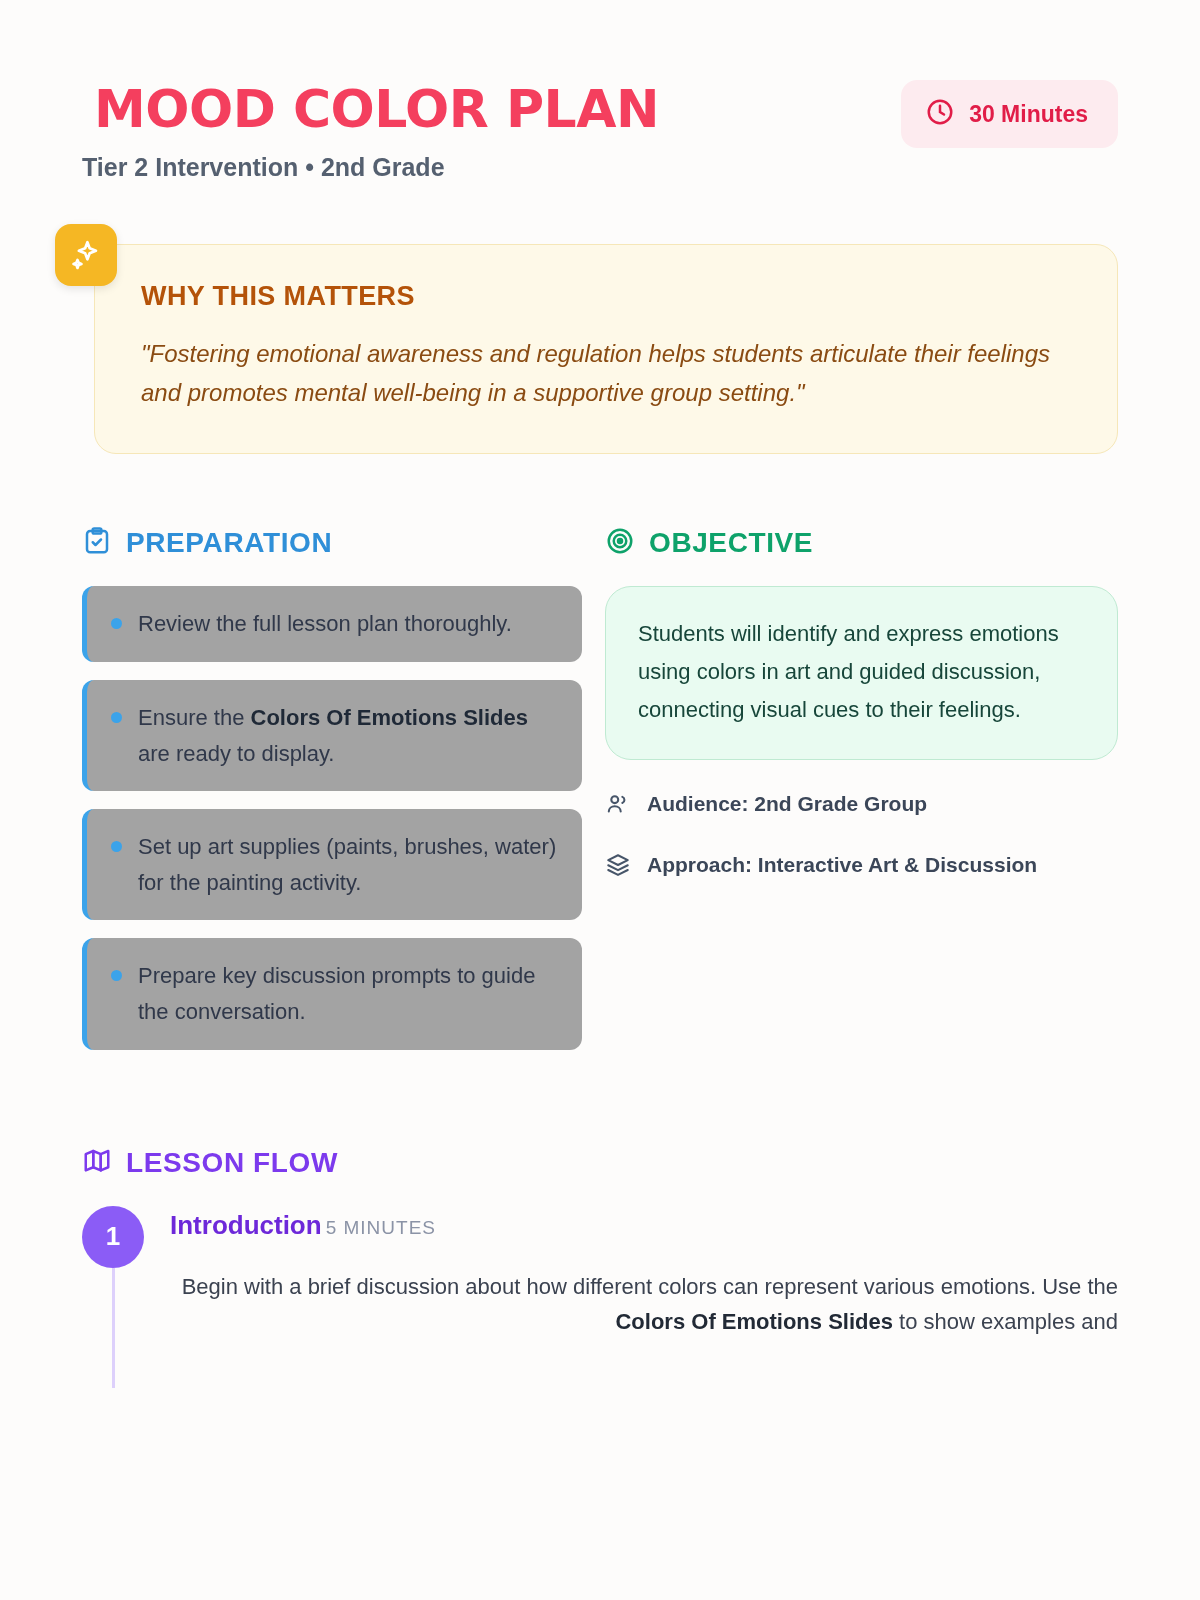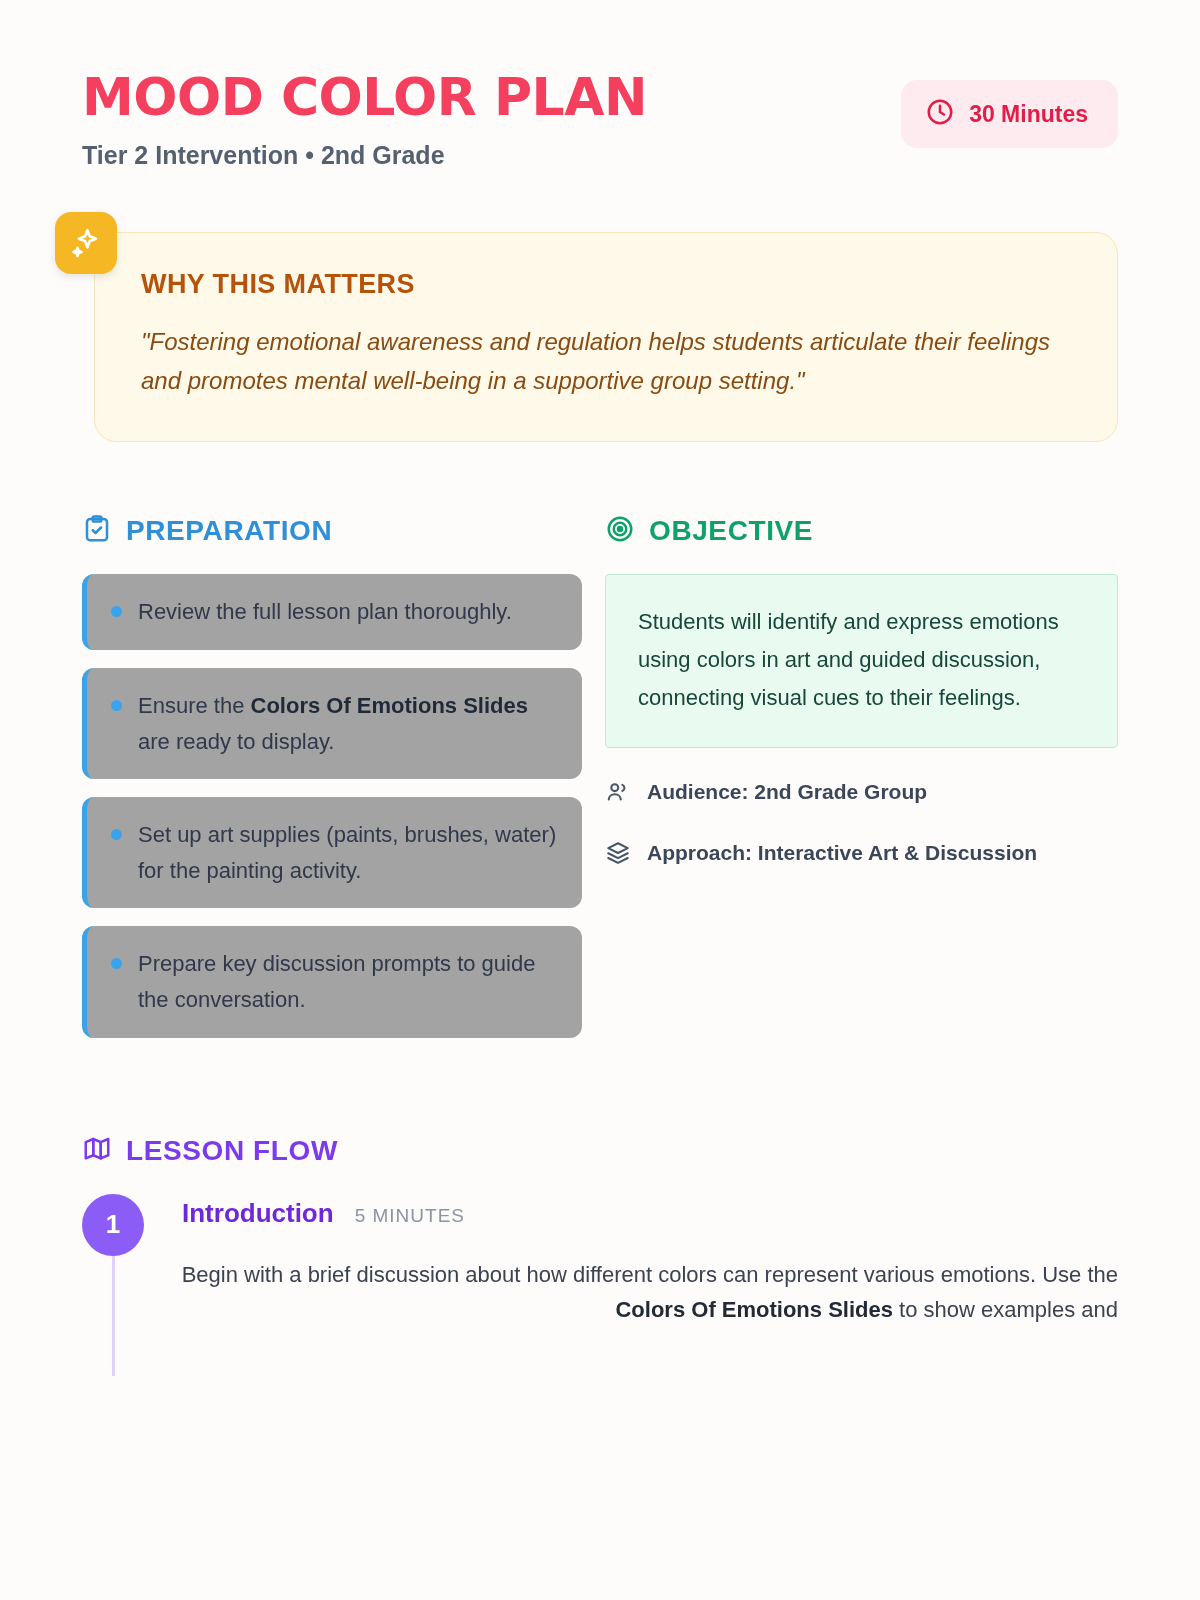--- a/index.html
+++ b/index.html
@@ -21,21 +21,21 @@
     display: flex;
     align-items: flex-start;
     justify-content: space-between;
   }
   .title-block { flex: 1; }
   .main-title {
     font-size: 52px;
     font-weight: 800;
     color: #f43f5e;
     letter-spacing: -0.5px;
-    margin: 0;
+    margin: 12px;
     line-height: 1.05;
     font-family: "DejaVu Sans", sans-serif;
   }
   .subtitle {
     margin-top: 16px;
     font-size: 25px;
     font-weight: 700;
     color: #556070;
   }
   .duration-pill {
@@ -134,21 +134,21 @@
   .prep-text {
     font-size: 22px;
     color: #30384a;
     line-height: 1.62;
   }
   .prep-text b { font-weight: 700; color: #1f2937; }
 
   .obj-card {
     background: #e9fbf1;
     border: 1px solid #bfead2;
-    border-radius: 4px;
+    border-radius: 26px;
     padding: 28px 32px 30px 32px;
   }
   .obj-text {
     font-size: 22px;
     color: #17463a;
     line-height: 1.72;
   }
   .meta-row {
     display: flex;
     gap: 16px;
@@ -185,22 +185,21 @@
   .step-line {
     position: absolute;
     left: 30px; top: 62px;
     width: 3px; height: 120px;
     background: #ddd0fb;
   }
   .step-body { padding-top: 4px; }
   .step-head {
     display: flex;
     align-items: baseline;
-    gap: 21px;
-    margin-left: 12px;
+    gap: 4px;
   }
   .step-title {
     font-size: 26px;
     font-weight: 700;
     color: #6d28d9;
   }
   .step-dur {
     font-size: 19px;
     font-weight: 400;
     color: #8b93a6;

